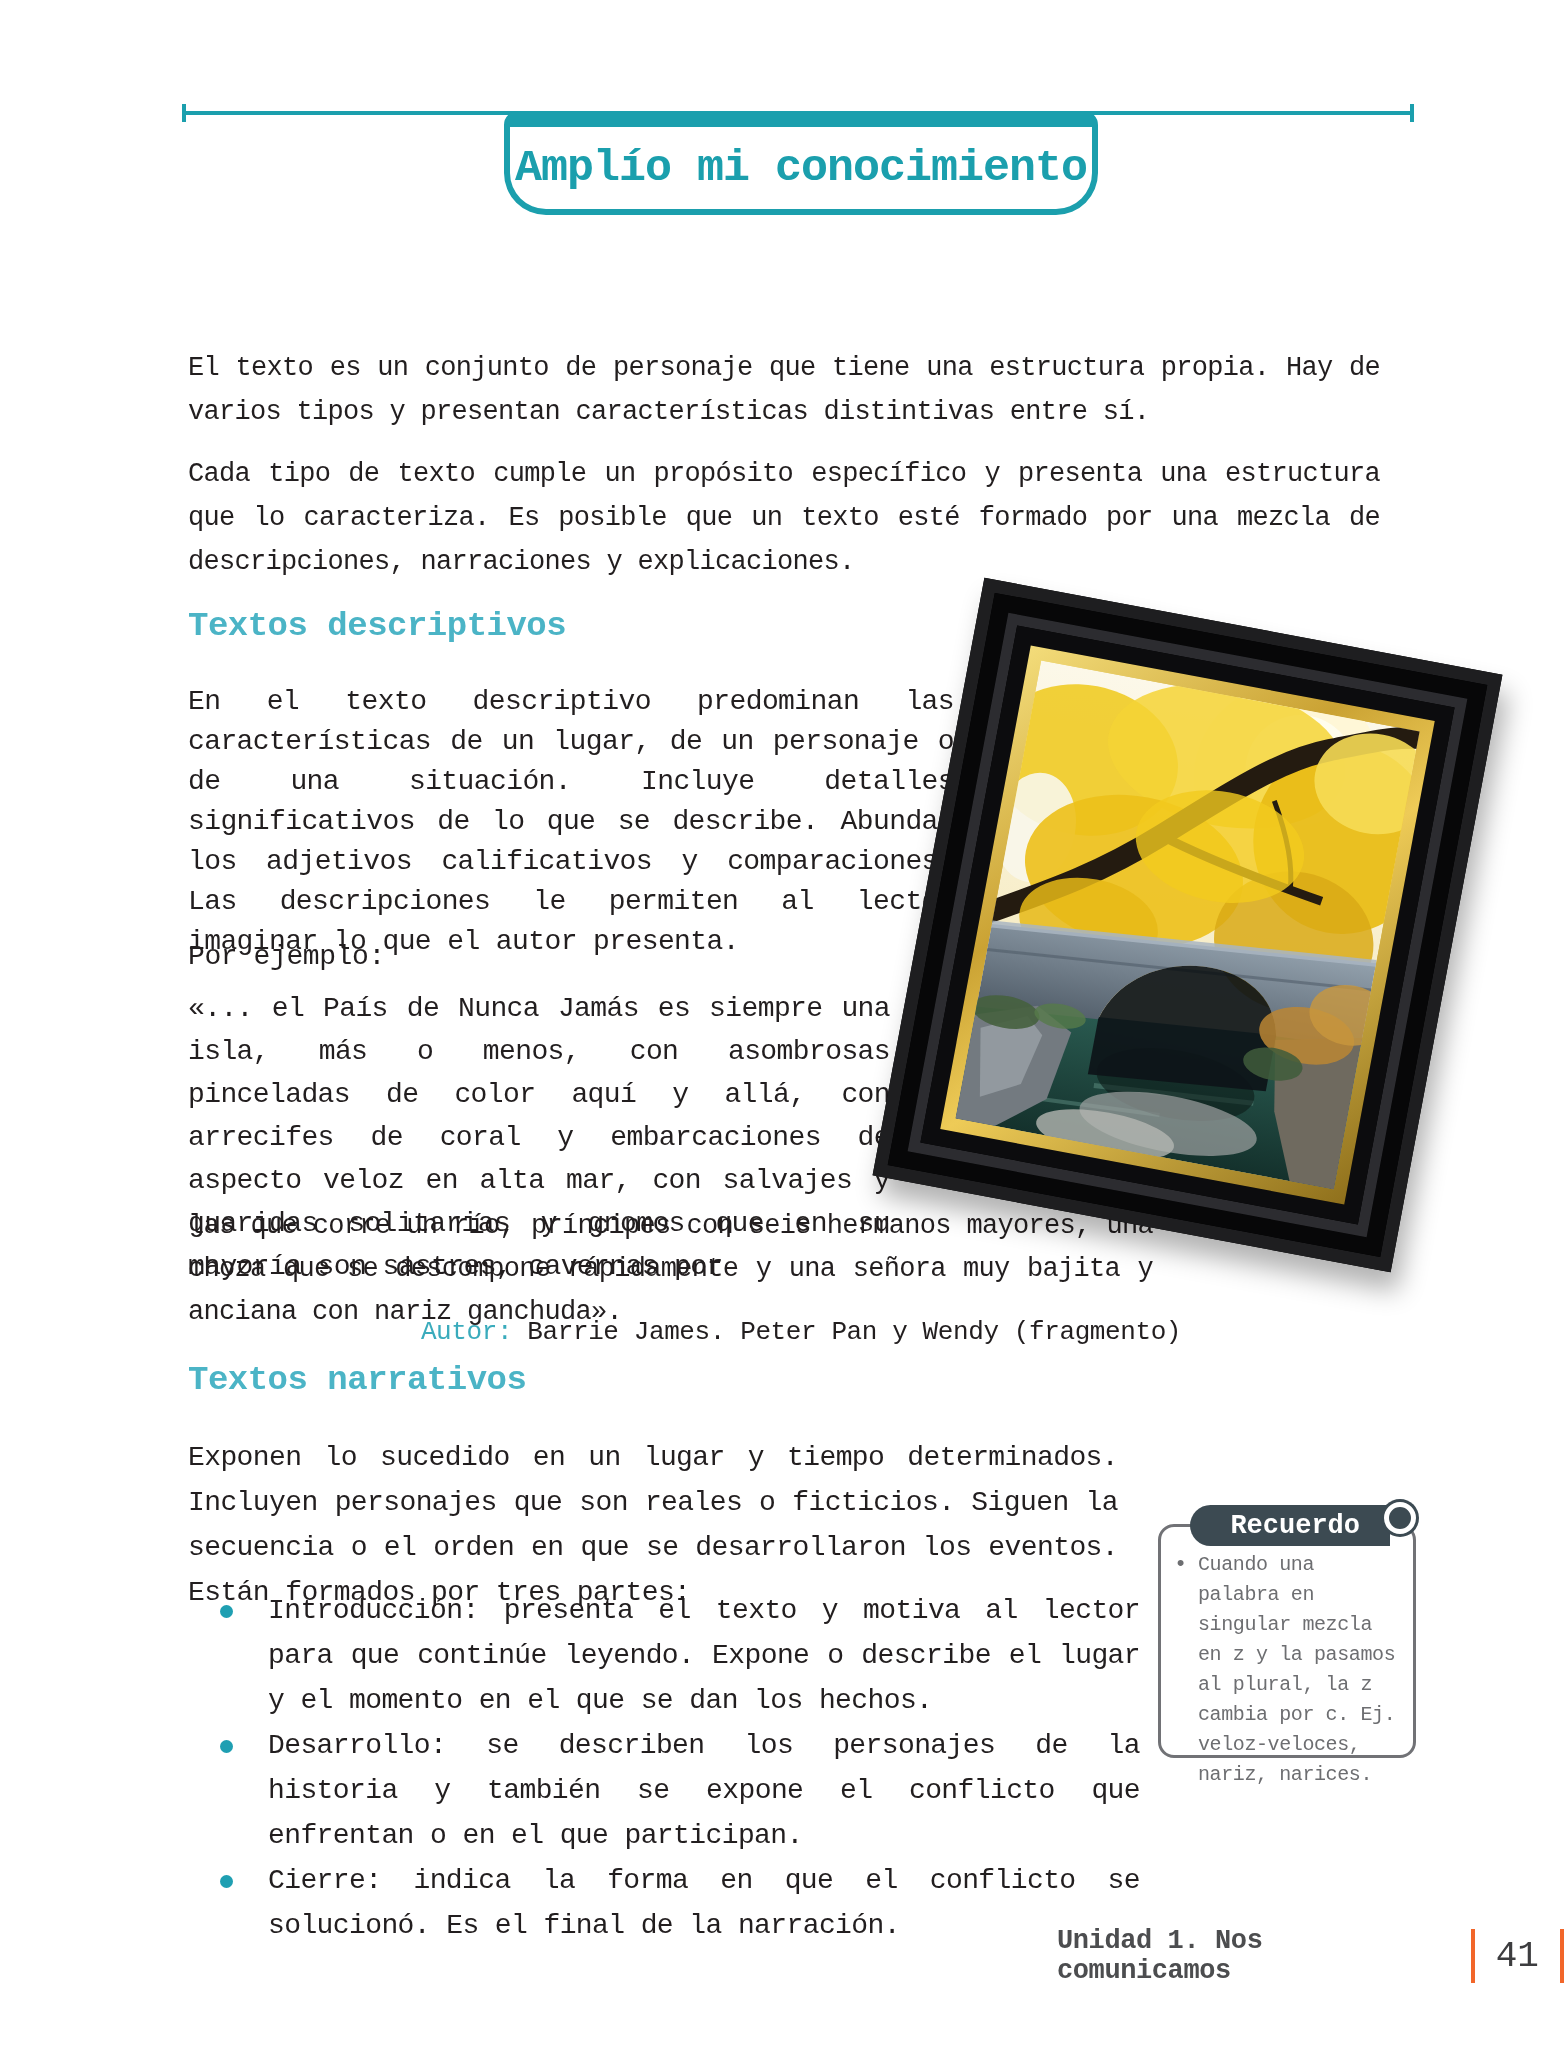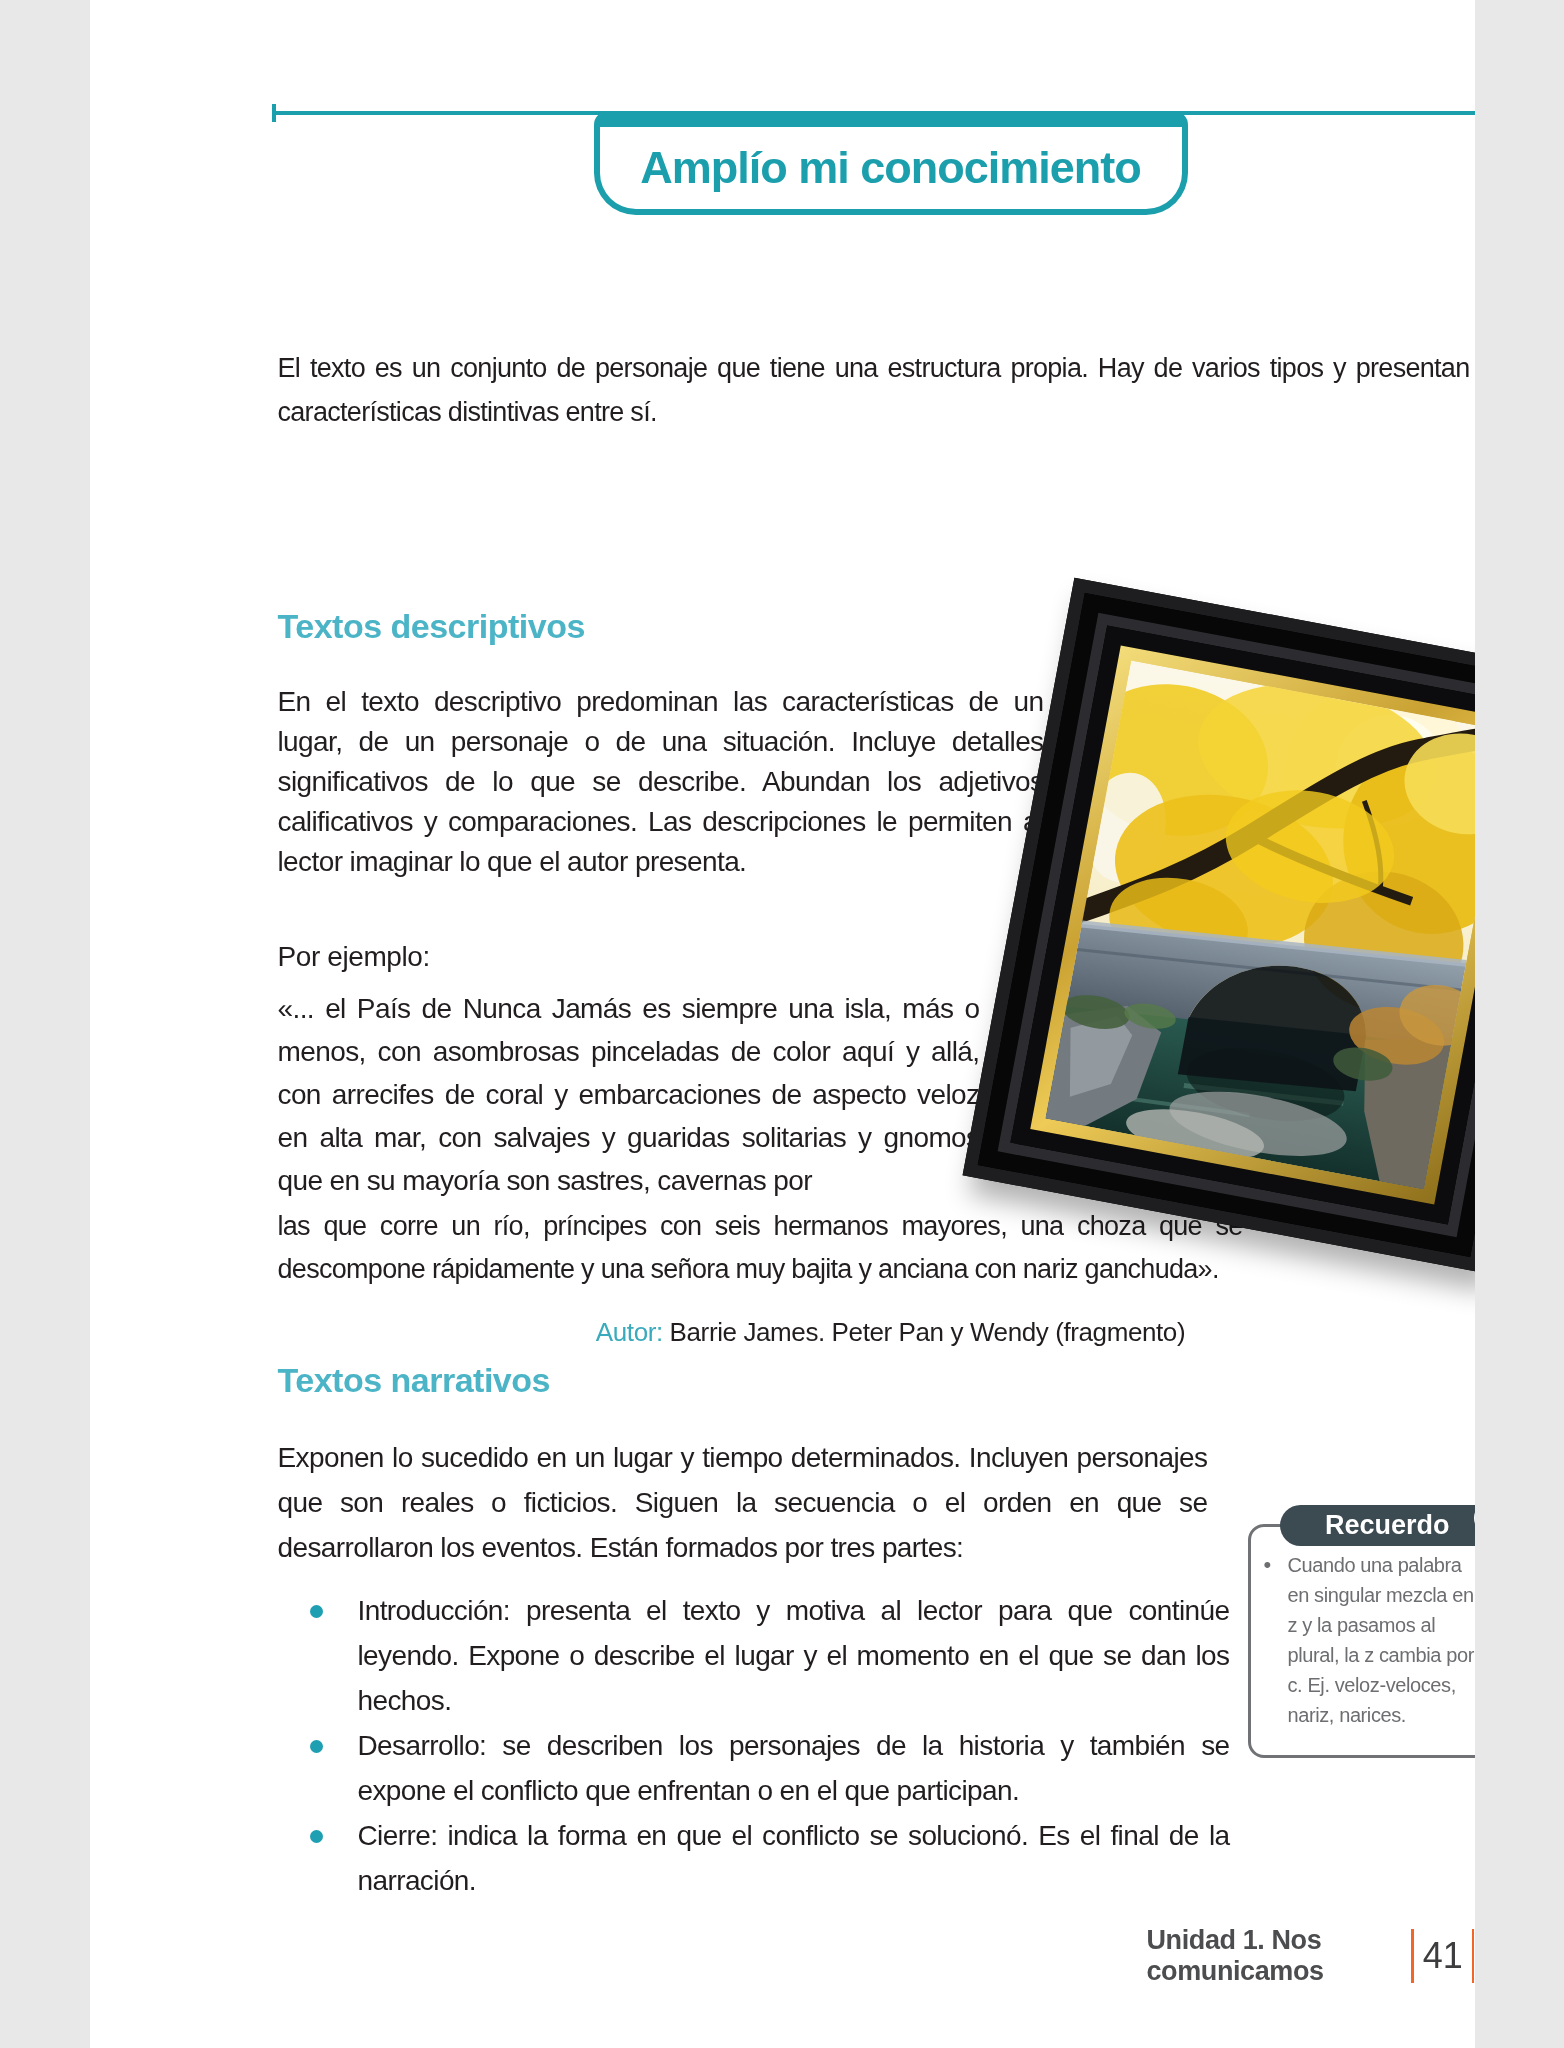--- a/index.html
+++ b/index.html
@@ -1,19 +1,19 @@
 <!DOCTYPE html>
 <html><head>
 <meta charset="utf-8">
 <style>
   html,body{margin:0;padding:0;background:#e8e8e8;}
   *{box-sizing:border-box;}
   #page{
-    position:relative;width:1385px;height:2048px;margin:0 auto;background:#ffffff;
-    font-family:Liberation Sans, sans-serif;color:#221e1f;overflow:hidden;
+    position:relative;width:1564px;height:2048px;margin:0 auto;background:#ffffff;
+    font-family:Liberation Mono, monospace;color:#221e1f;overflow:hidden;
   }
   
   .rule-line{position:absolute;left:184px;top:111px;width:1228px;height:4px;background:#1b9fad;}
   .rule-tick{position:absolute;top:104px;width:4px;height:18px;background:#1b9fad;}
   .rule-tick.left{left:182px;}
   .rule-tick.right{left:1410px;}
   .title-box{
     position:absolute;left:504px;top:111px;width:594px;height:104px;background:#fff;
     border:6px solid #1b9fad;border-top-width:16px;border-radius:14px 14px 42px 42px;
     display:flex;align-items:center;justify-content:center;
@@ -86,20 +86,21 @@
 
   <div class="rule-line"></div>
   <div class="rule-tick left"></div>
   <div class="rule-tick right"></div>
   <div class="title-box">
     <span>Amplío mi conocimiento</span>
   </div>
 
 
   <div class="abs para" style="top:346px;width:1192px;">El texto es un conjunto de personaje que tiene una estructura propia. Hay de varios tipos y presentan características distintivas entre sí.</div>
+  <div class="abs para" style="top:452px;width:1192px;">Cada tipo de texto cumple un propósito específico y presenta una estructura que lo caracteriza. Es posible que un texto esté formado por una mezcla de descripciones, narraciones y explicaciones.</div>
 
   <div class="abs h-section" style="top:607px;">Textos descriptivos</div>
   <div class="abs p-desc" style="top:682px;">En el texto descriptivo predominan las características de un lugar, de un personaje o de una situación. Incluye detalles significativos de lo que se describe. Abundan los adjetivos calificativos y comparaciones. Las descripciones le permiten al lector imaginar lo que el autor presenta.</div>
   <div class="abs p-ej" style="top:913px;margin-top:28px;">Por ejemplo:</div>
   <div class="abs quote1" style="top:987px;">«... el País de Nunca Jamás es siempre una isla, más o menos, con asombrosas pinceladas de color aquí y allá, con arrecifes de coral y embarcaciones de aspecto veloz en alta mar, con salvajes y guaridas solitarias y gnomos que en su mayoría son sastres, cavernas por</div>
   <div class="abs quote2" style="top:1205px;">las que corre un río, príncipes con seis hermanos mayores, una choza que se descompone rápidamente y una señora muy bajita y anciana con nariz ganchuda».</div>
   <div class="abs autor" style="top:1317px;">
     <span class="lbl">Autor:</span><span> Barrie James. Peter Pan y Wendy (fragmento)</span>
   </div>
 

